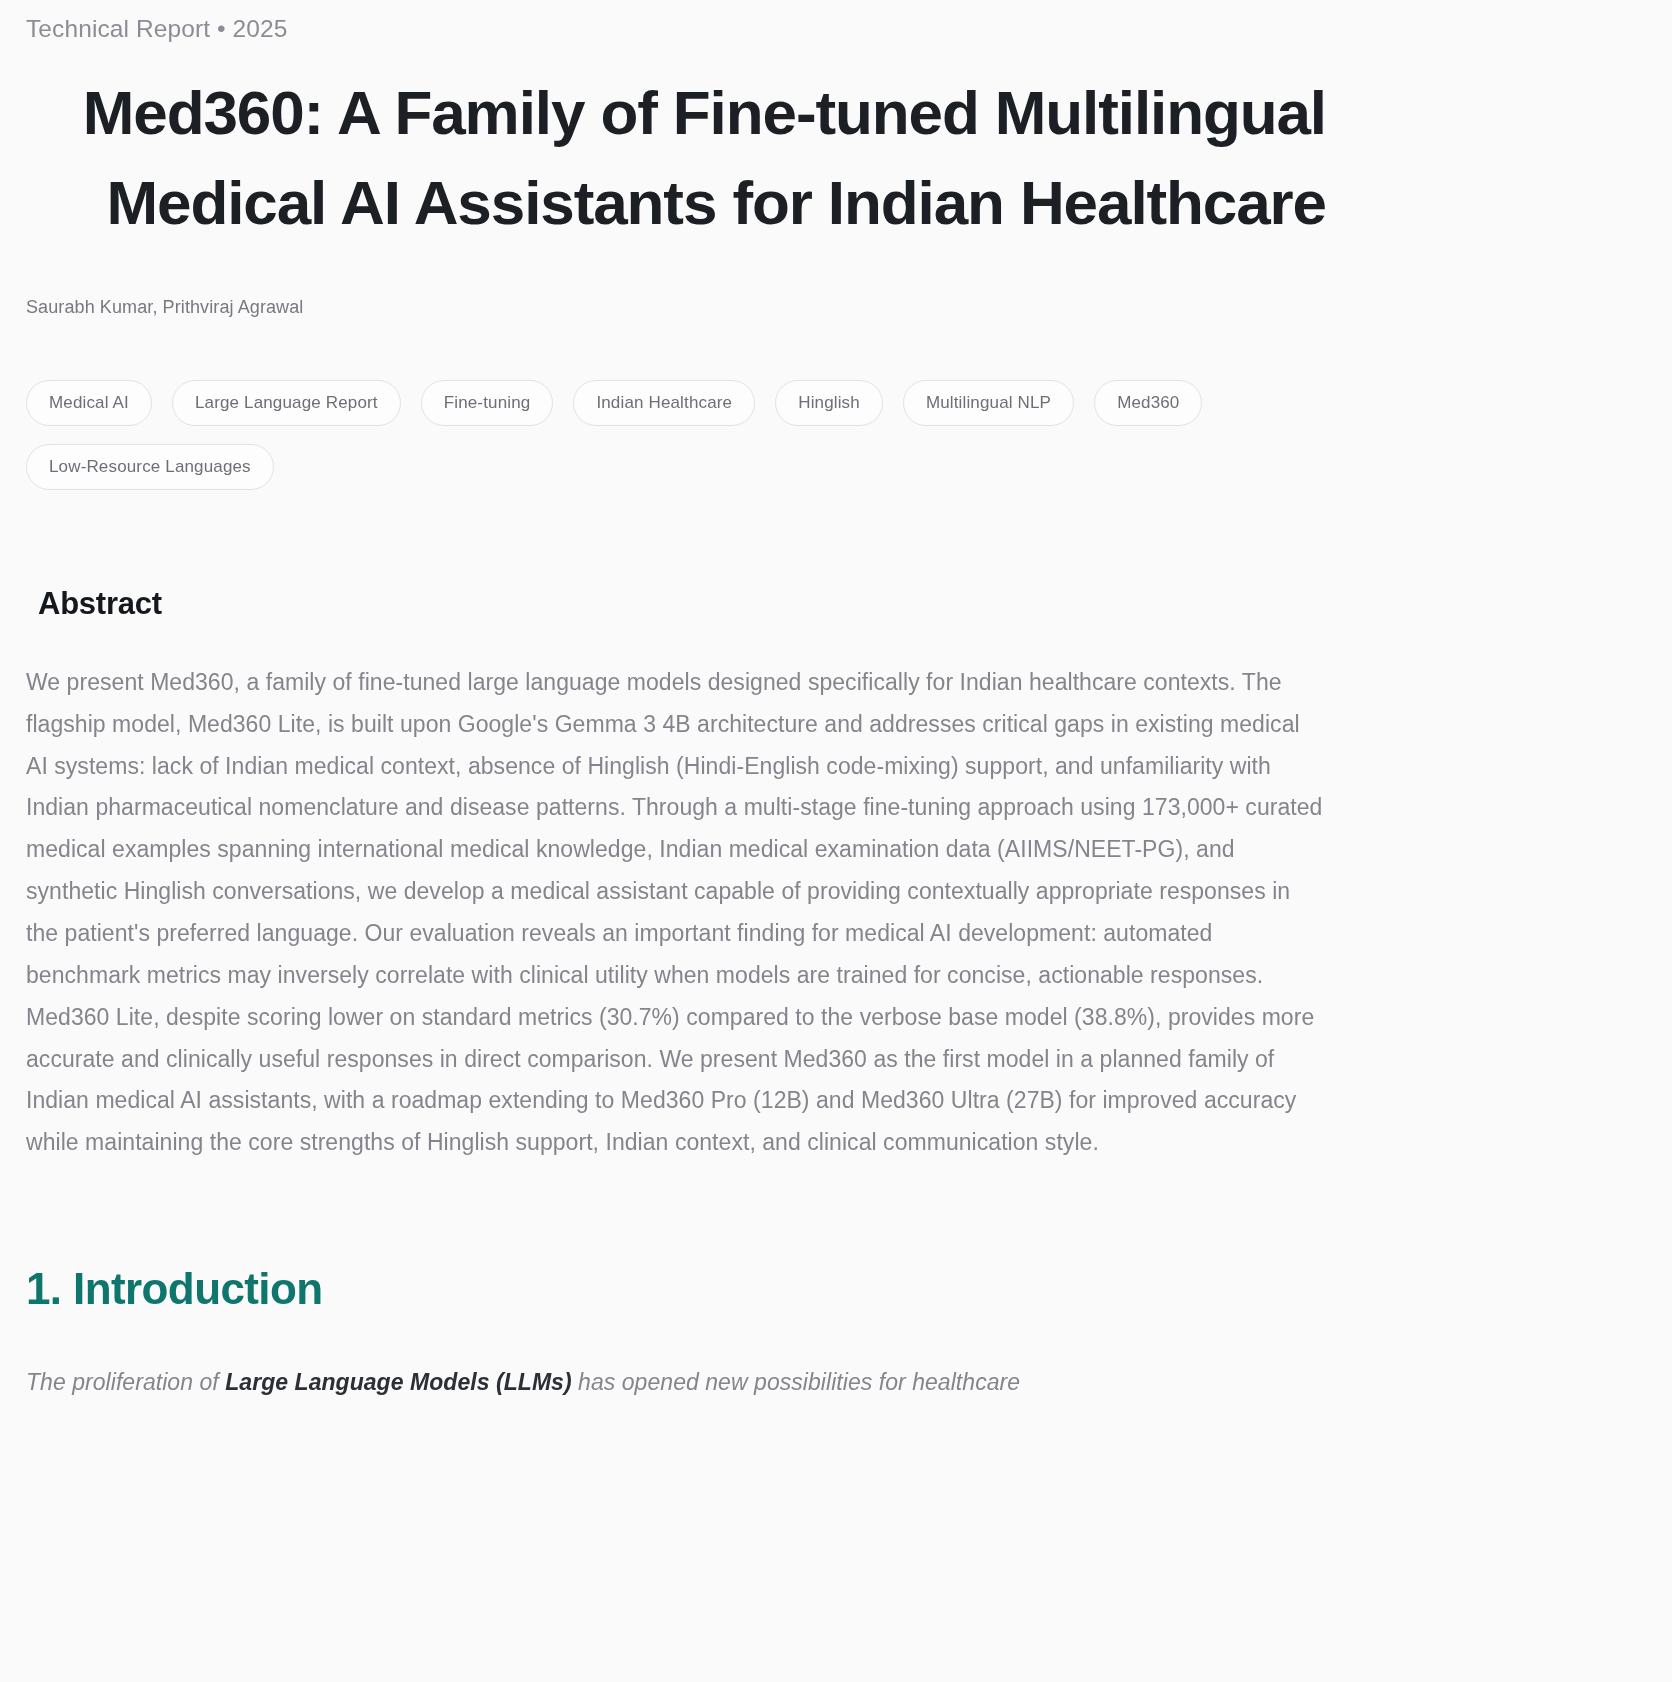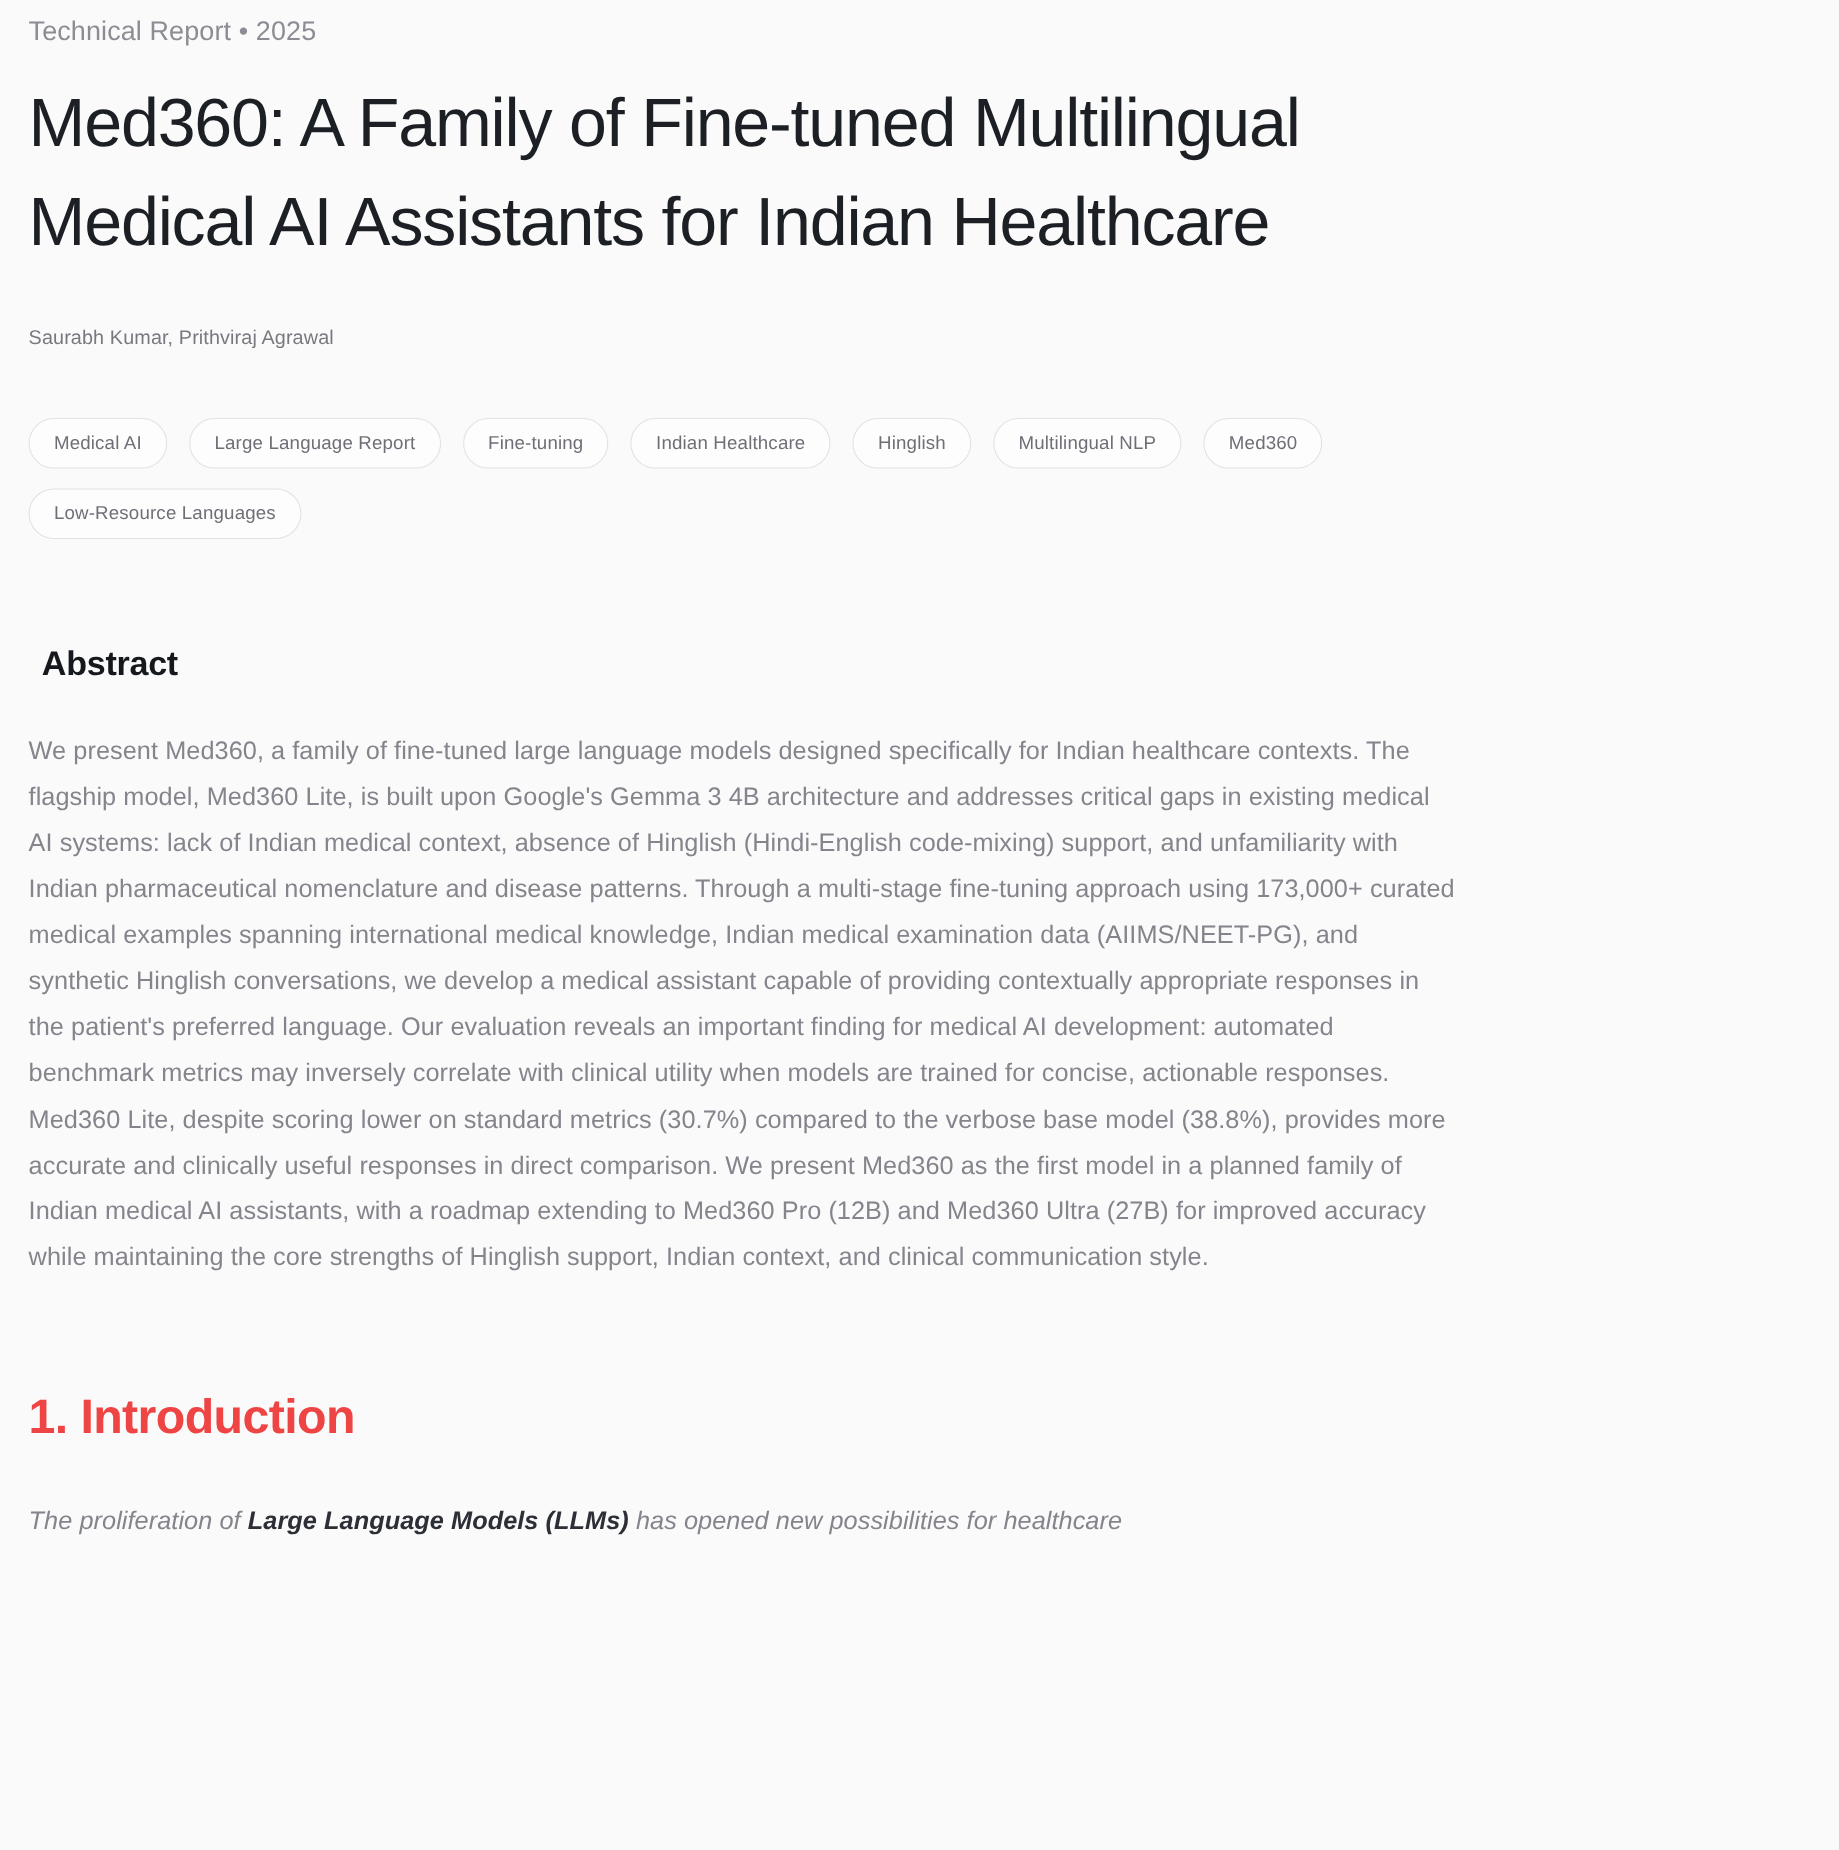--- a/index.html
+++ b/index.html
@@ -25,25 +25,26 @@
     font-size: 24.5px;
     color: #8c8c94;
     letter-spacing: 0.1px;
     padding-top: 12px;
     line-height: 1.4;
     font-weight: 400;
   }
   .paper-title {
     font-size: 62px;
     line-height: 1.44;
-    font-weight: 400;
+    font-weight: 700;
     color: #1c2025;
     letter-spacing: -1.1px;
     margin: 22px 0 0 0;
     max-width: 1390px;
+    text-align: right;
   }
   .authors {
     font-size: 18px;
     color: #787880;
     letter-spacing: 0.1px;
     margin-top: 50px;
     font-weight: 400;
   }
   .keywords {
     display: flex;
@@ -81,21 +82,21 @@
     letter-spacing: 0.05px;
     max-width: 1512px;
     font-weight: 400;
     margin: 0;
   }
   .abstract-body { margin-top: 40px; }
   .intro-block { margin-top: 100px; }
   .intro-heading {
     font-size: 44px;
     font-weight: 700;
-    color: #ef4444;
+    color: #0f766e;
     letter-spacing: -0.6px;
     margin: 0;
   }
   .intro-body { margin-top: 48px; font-style: italic; }
   .intro-body b { color: #2c2f36; font-weight: 700; }
 </style>
 </head>
 <body>
 
 <div class="page">

